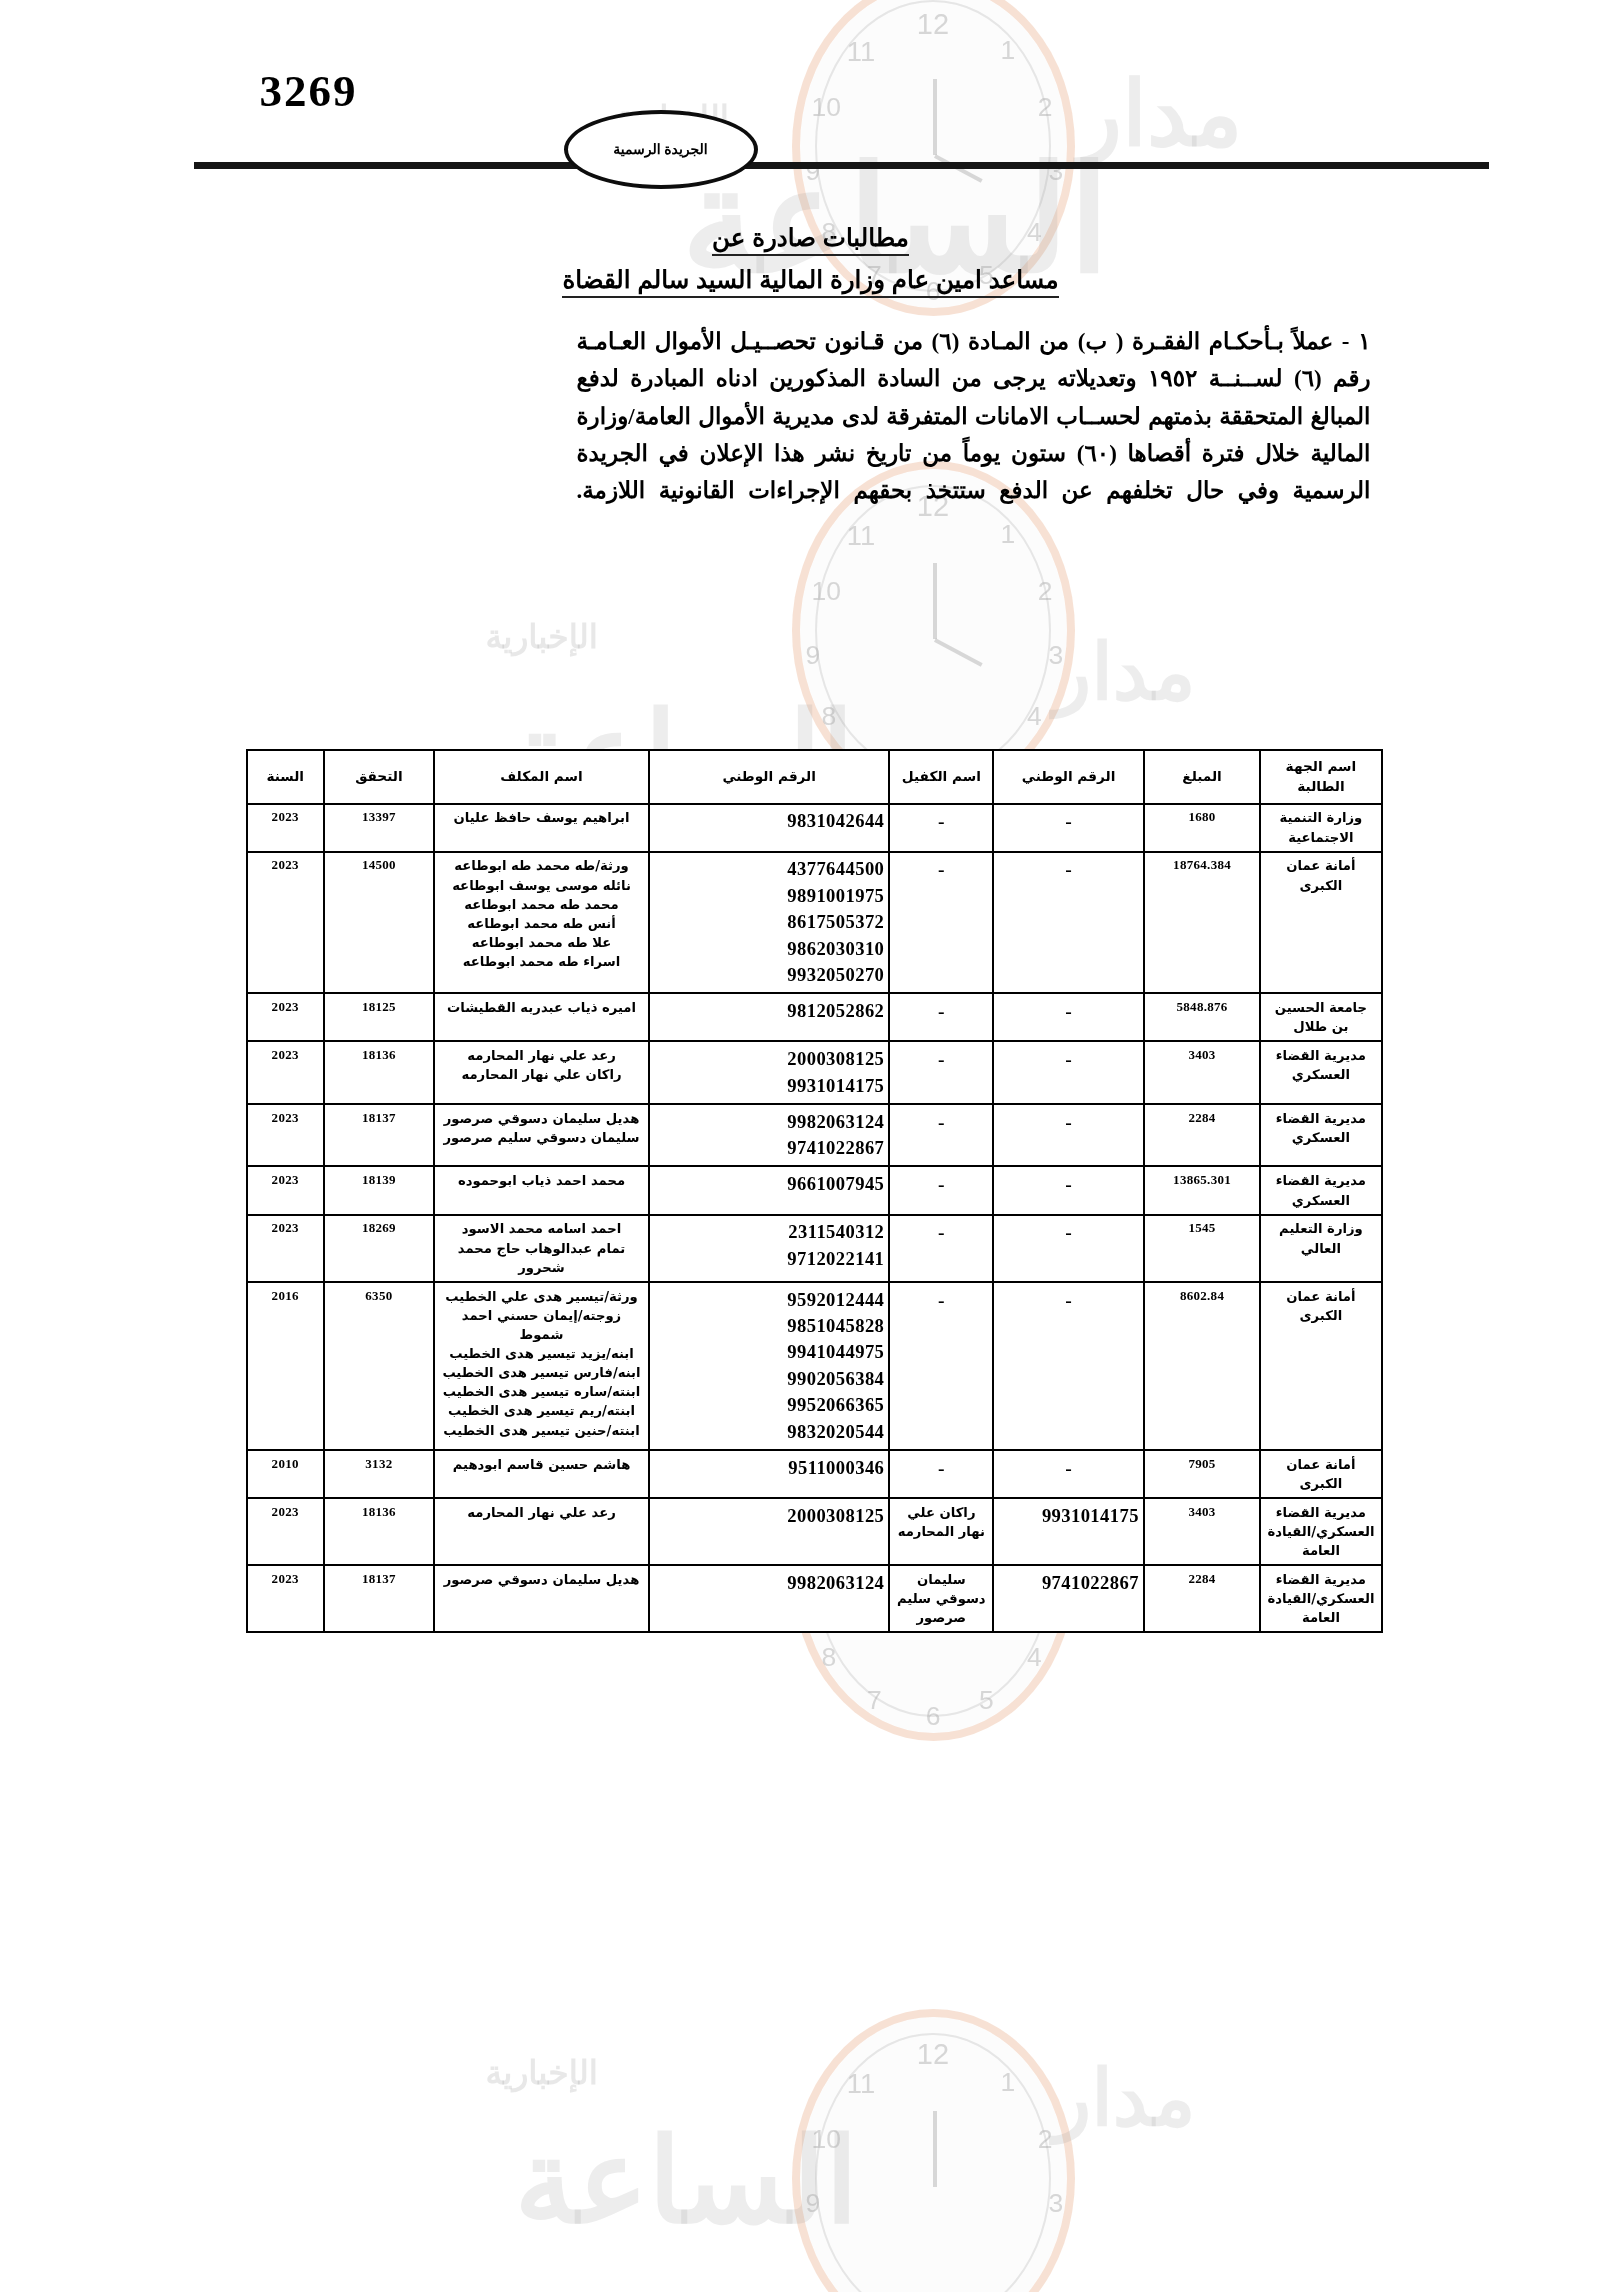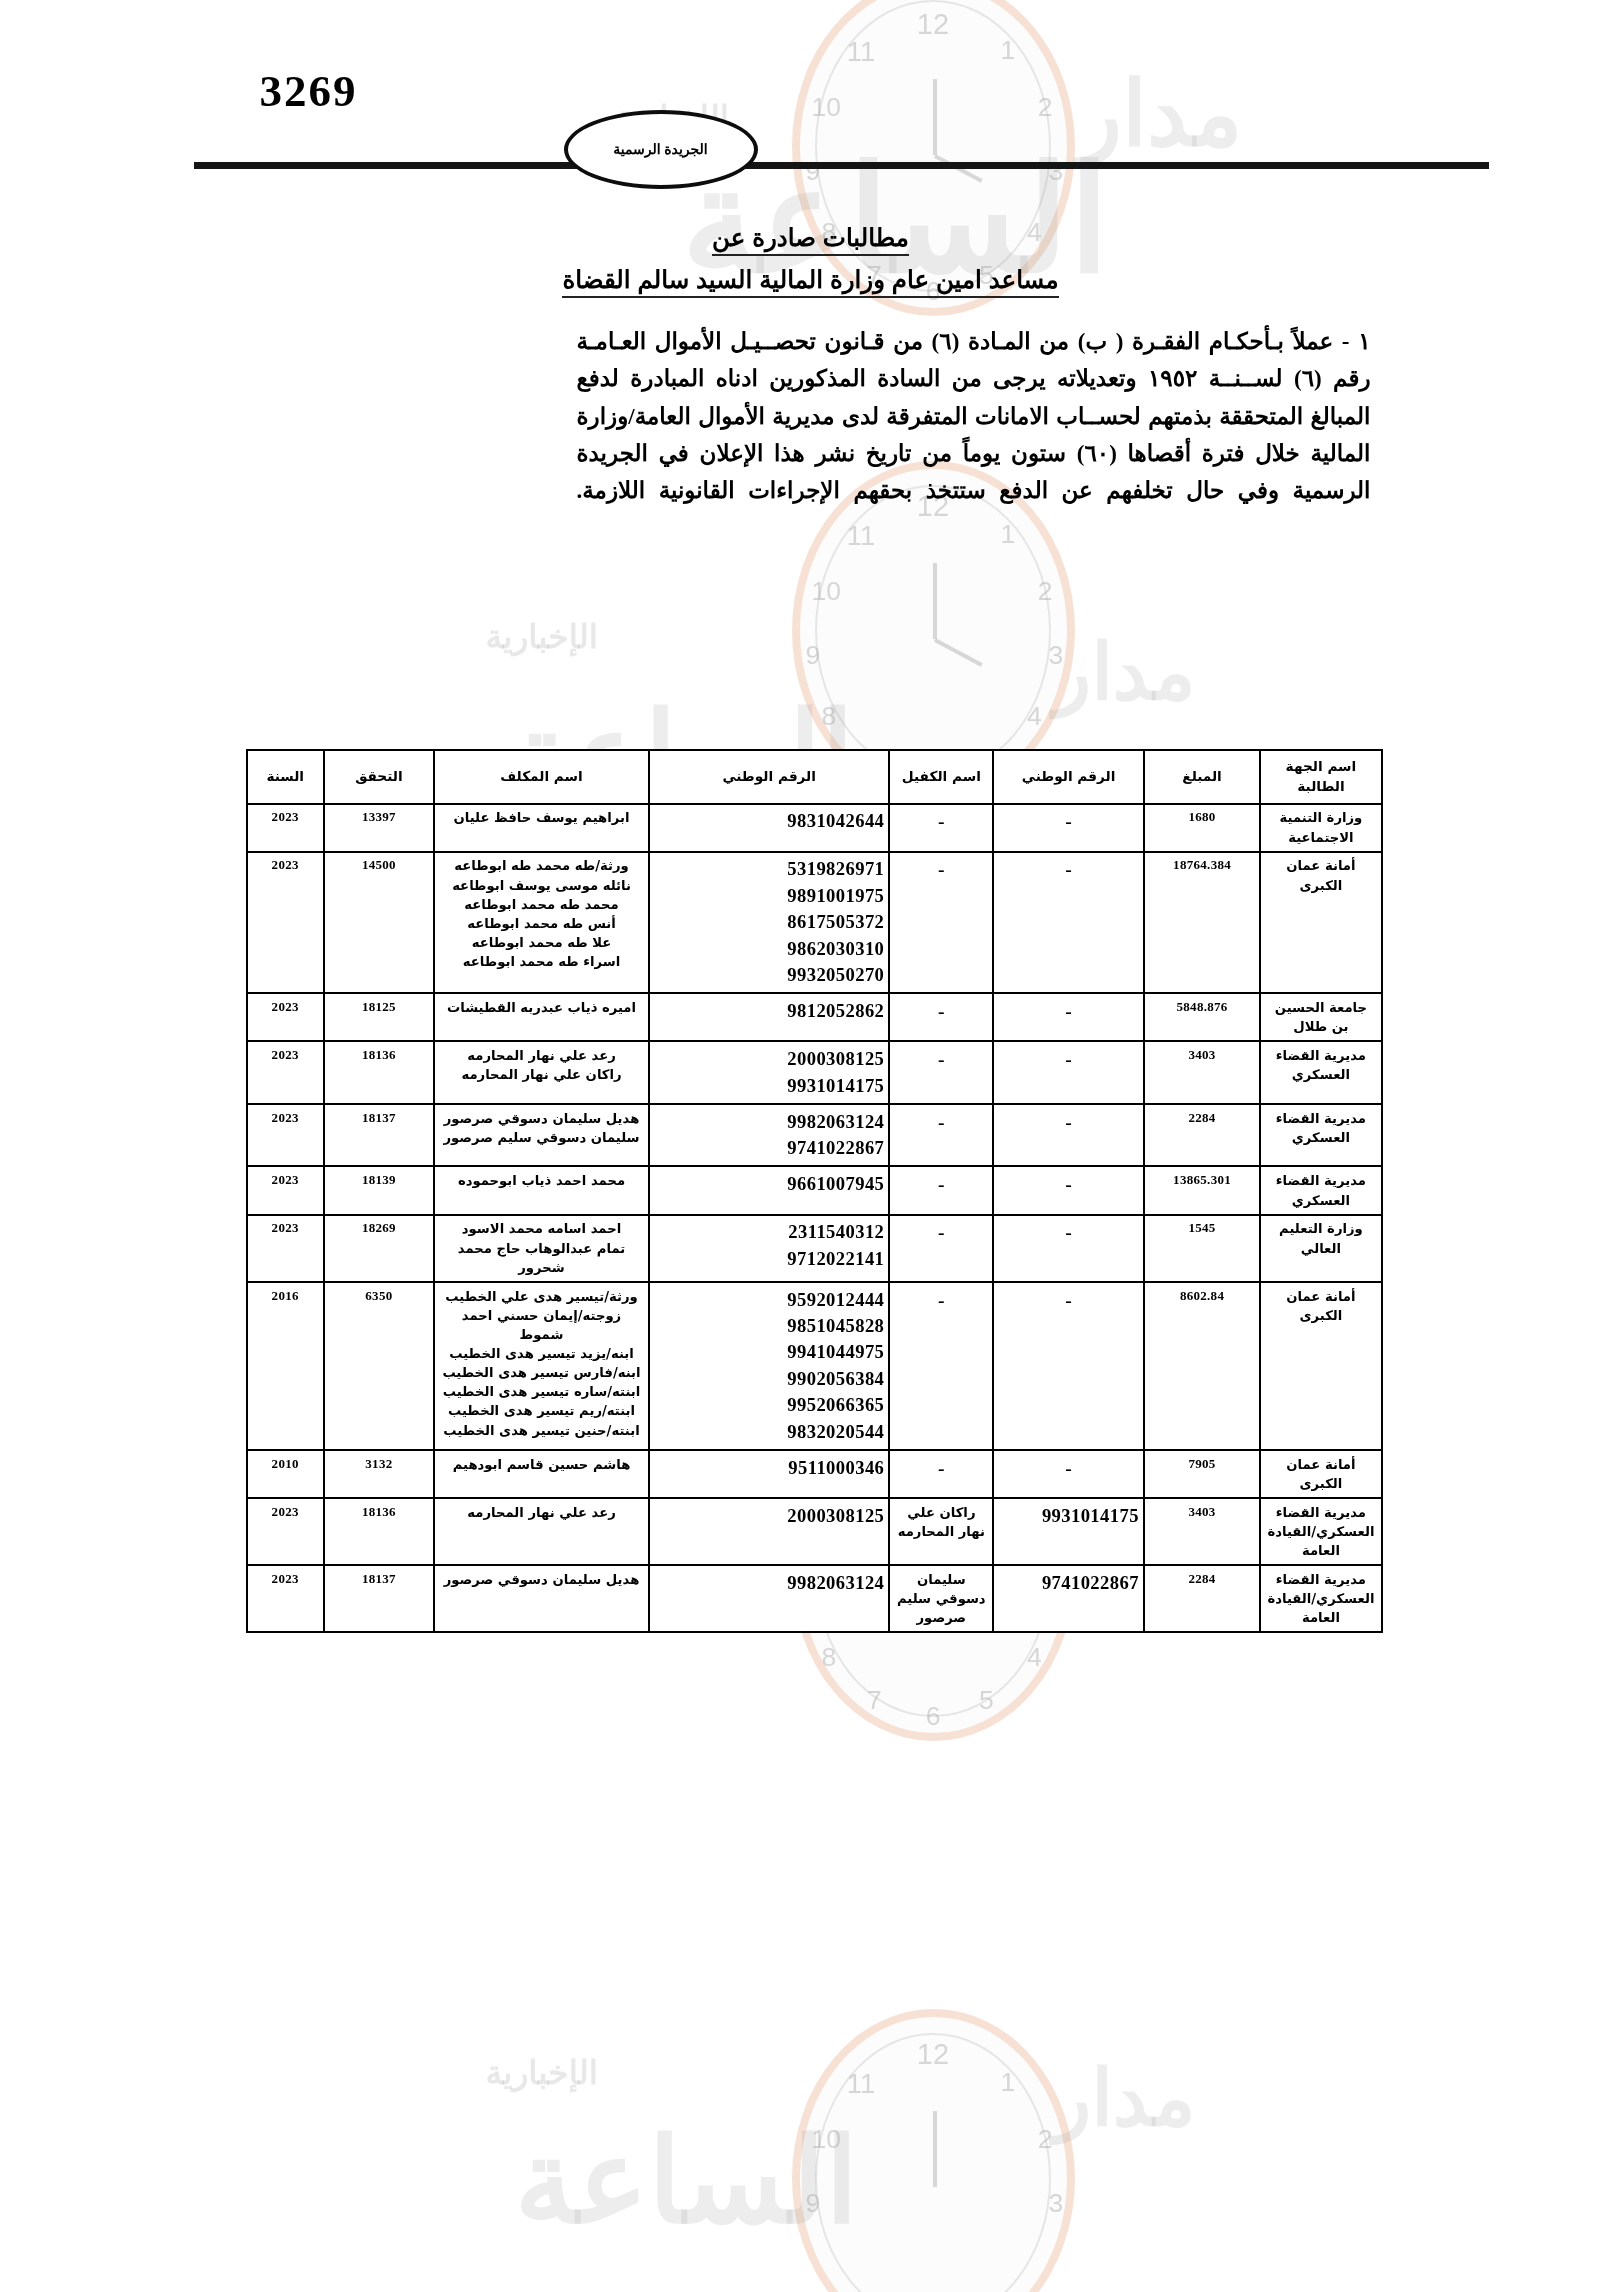--- a/index.html
+++ b/index.html
@@ -392,21 +392,21 @@
             <td class="num">
               <span class="ln">18764.384</span>
             </td>
             <td class="dash">
               <span class="ln">-</span>
             </td>
             <td class="dash">
               <span class="ln">-</span>
             </td>
             <td class="nid">
-              <span class="ln">5319826971</span>
+              <span class="ln">4377644500</span>
               <span class="ln">9891001975</span>
               <span class="ln">8617505372</span>
               <span class="ln">9862030310</span>
               <span class="ln">9932050270</span>
             </td>
             <td>
               <span class="ln">ورثة/طه محمد طه ابوطاعه</span>
               <span class="ln">نائله موسى يوسف ابوطاعه</span>
               <span class="ln">محمد طه محمد ابوطاعه</span>
               <span class="ln">أنس طه محمد ابوطاعه</span>

